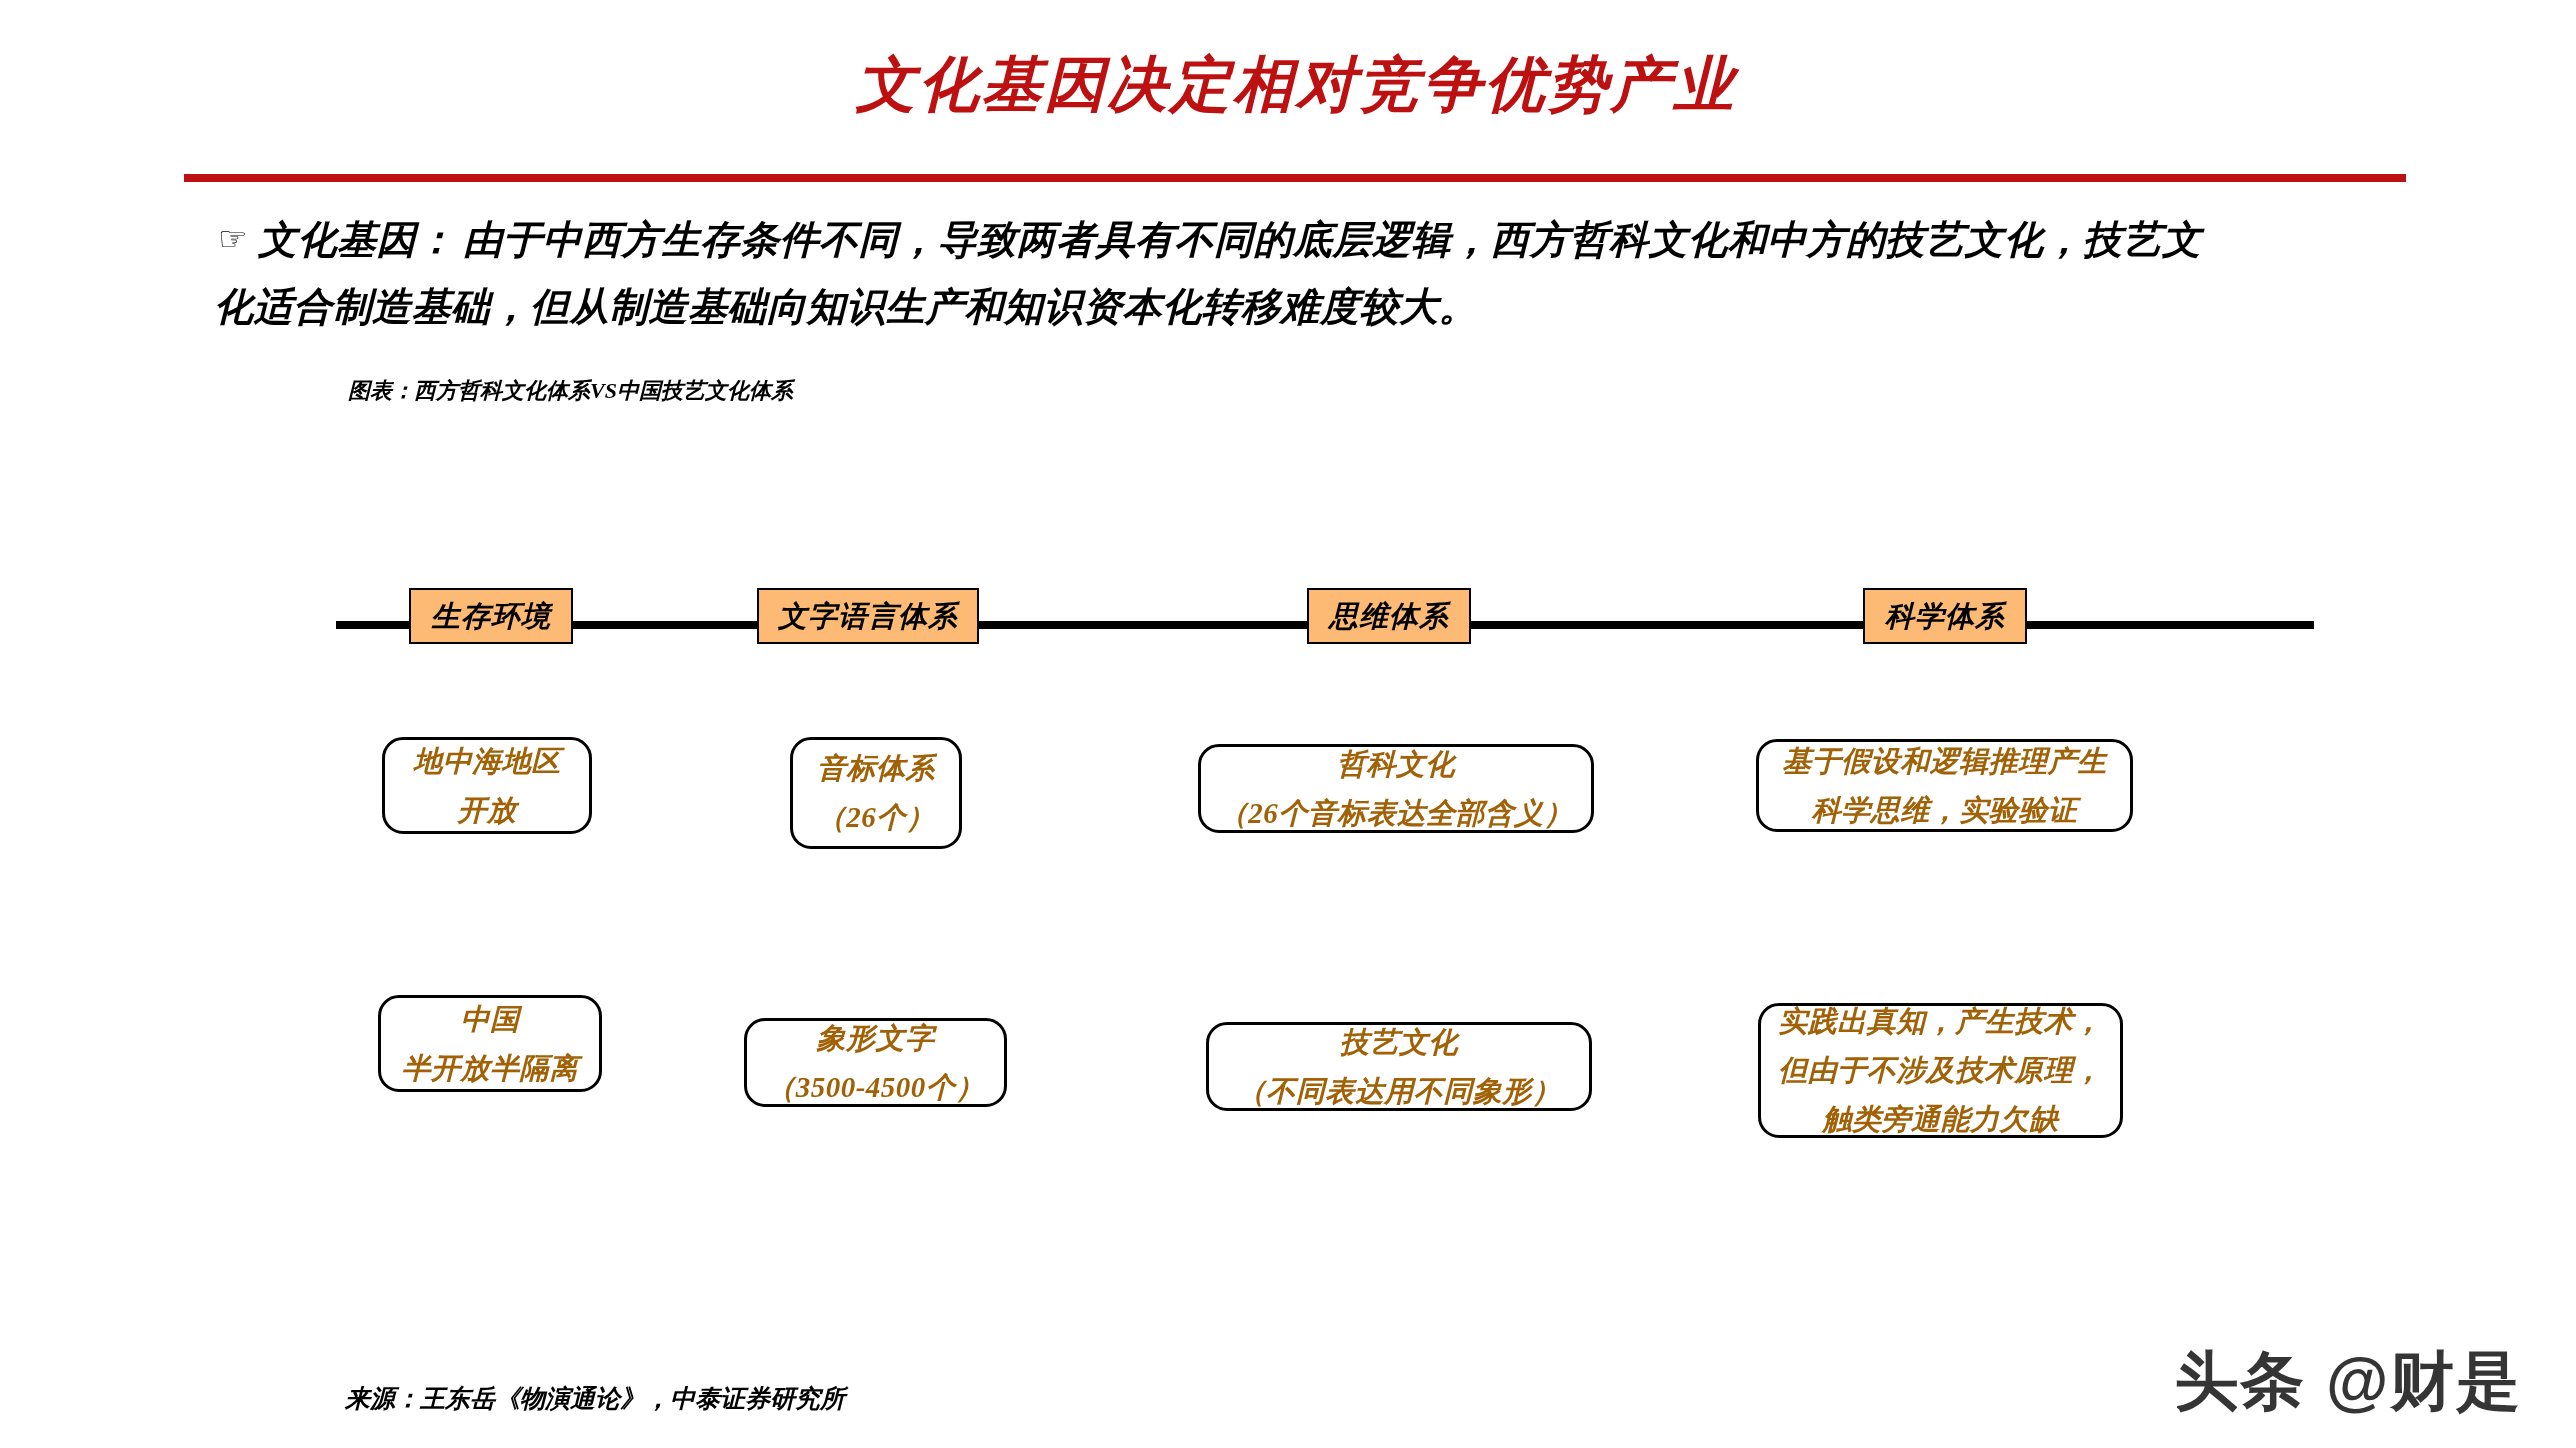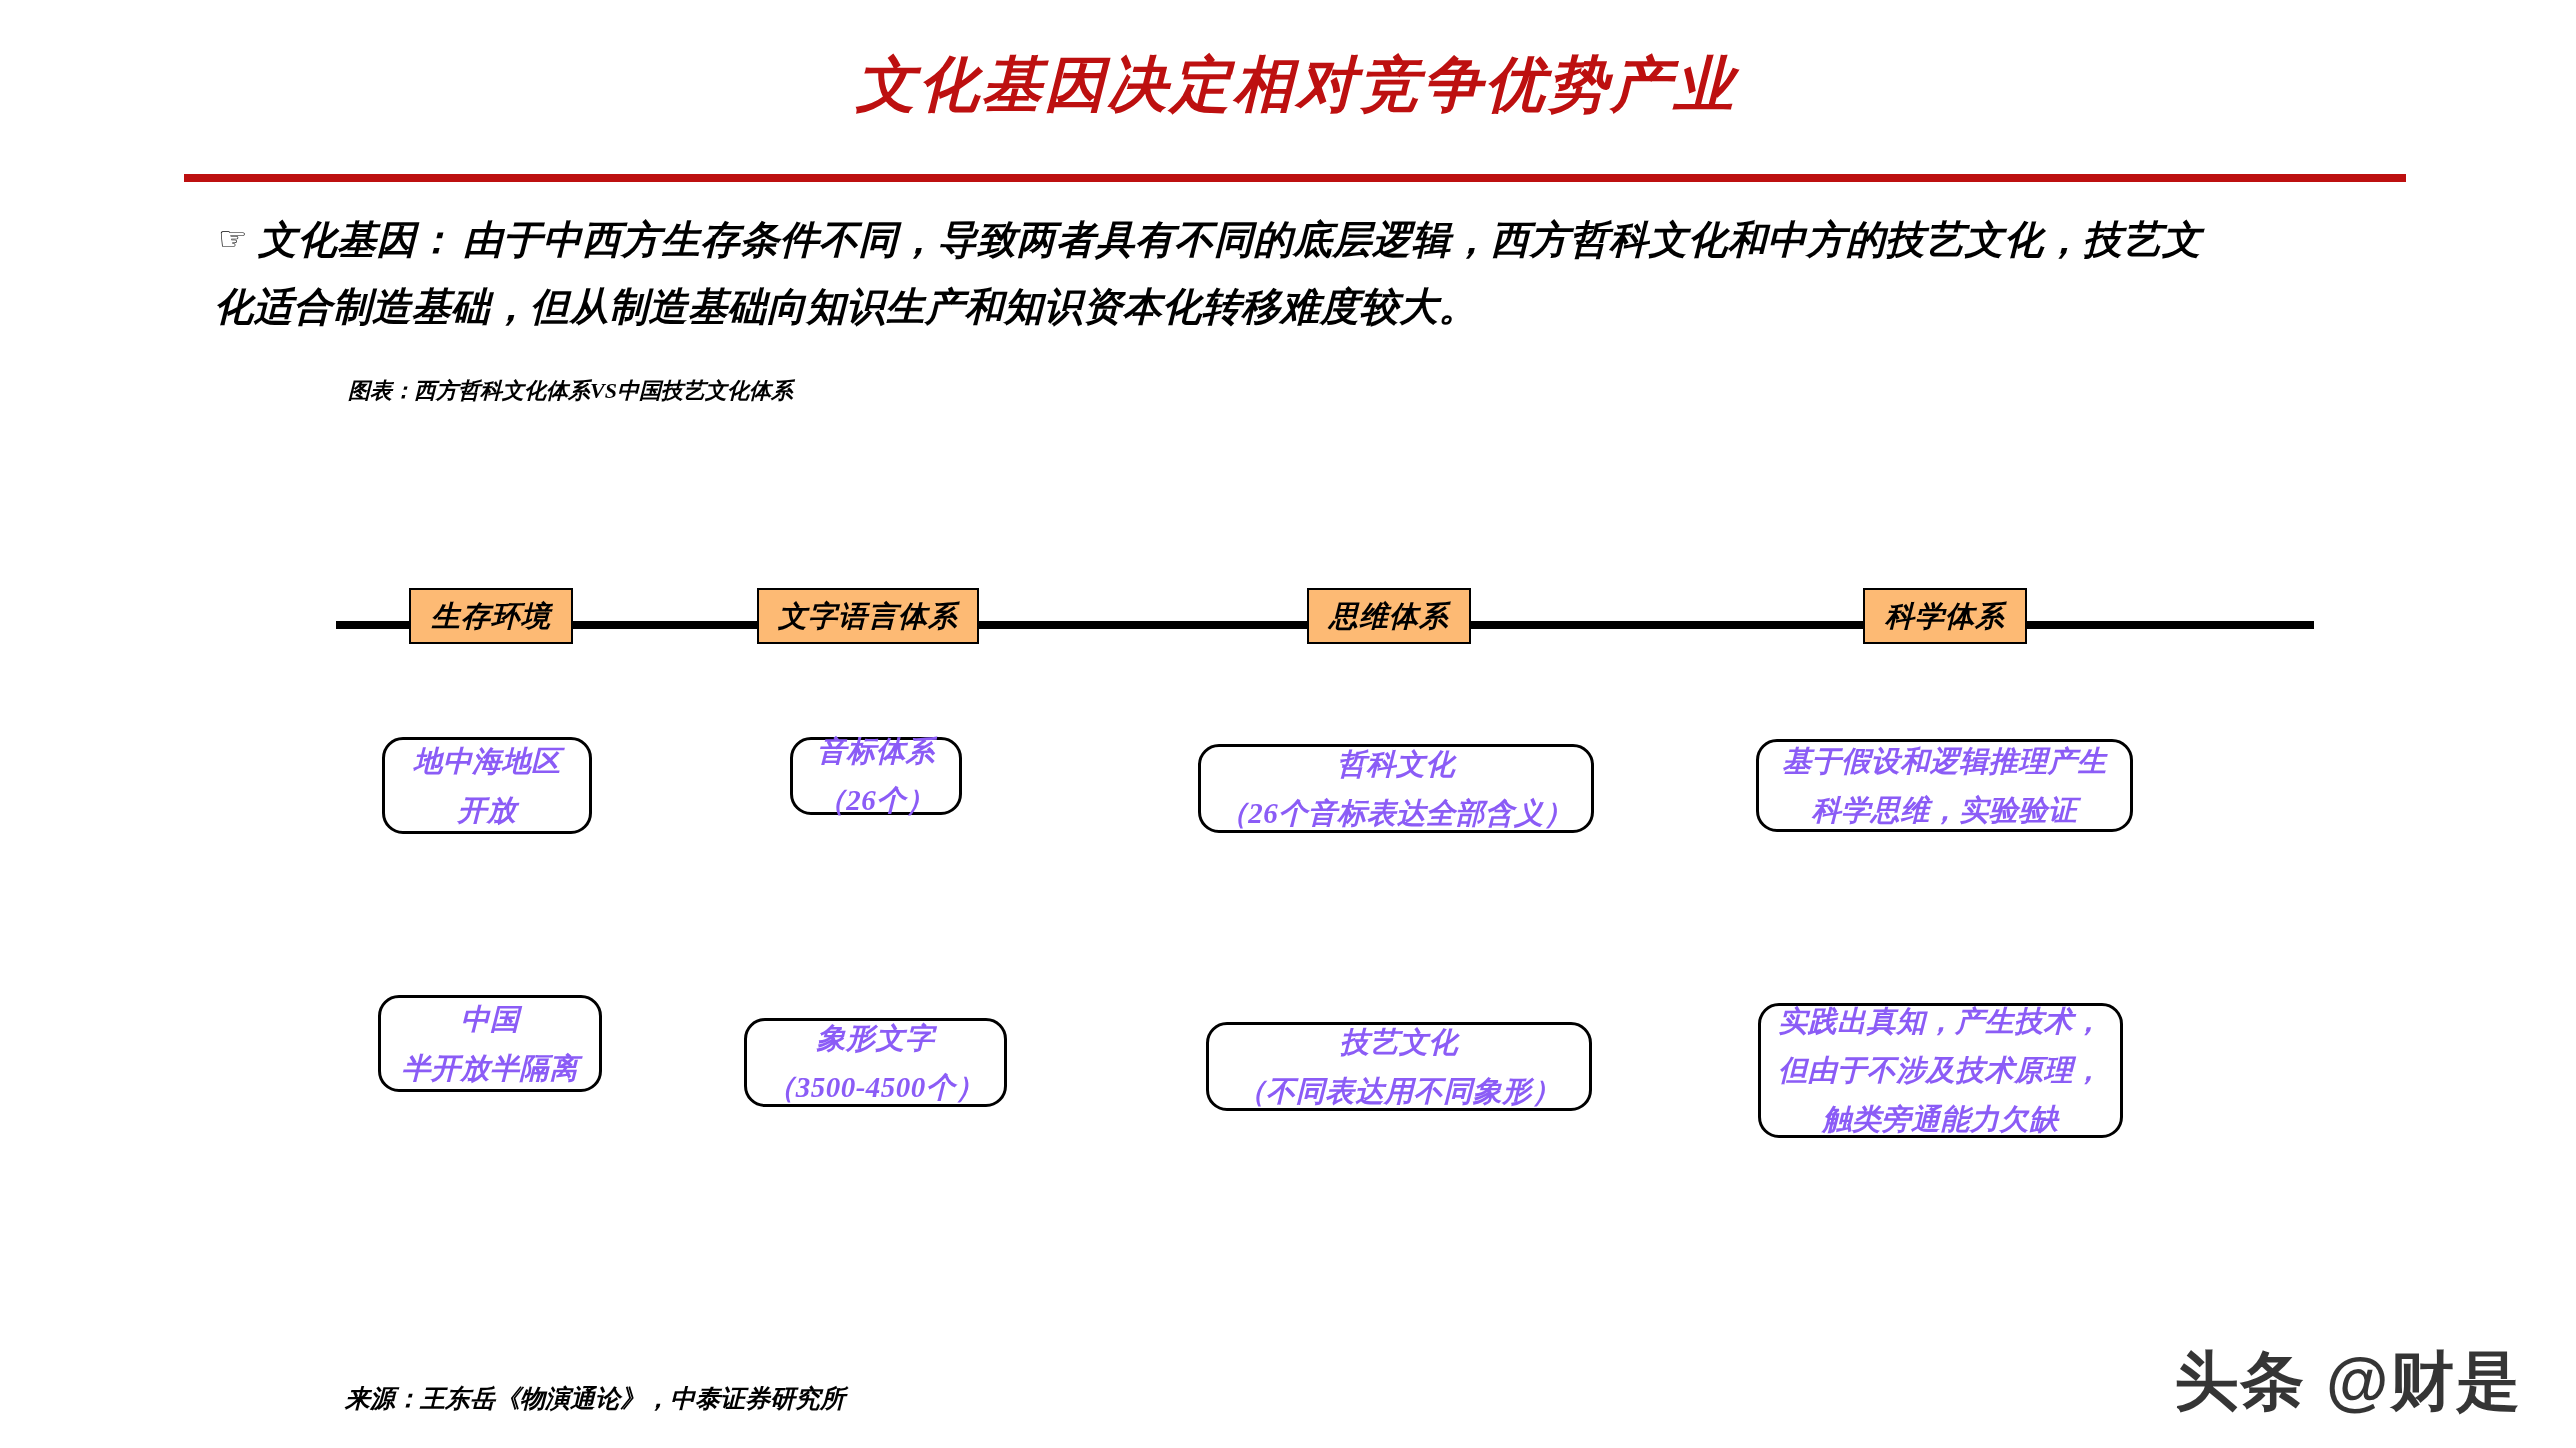--- a/index.html
+++ b/index.html
@@ -125,21 +125,21 @@
 
   .node-box {
     position: absolute;
     border: 3.9px solid #000000;
     border-radius: 21px;
     background: #ffffff;
     display: flex;
     flex-direction: column;
     align-items: center;
     justify-content: center;
-    color: #8b5cf6;
+    color: #a16207;
     font-size: 29px;
     line-height: 41px;
     font-weight: bold;
     font-style: italic;
     white-space: nowrap;
     letter-spacing: 0.5px;
     text-align: center;
   }
 
   .node-box .nl { display: block; }
@@ -193,21 +193,21 @@
     <div class="hdr-box" style="left:401px; top:580px; width:164px; height:56px;">生存环境</div>
     <div class="hdr-box" style="left:749px; top:580px; width:222px; height:56px;">文字语言体系</div>
     <div class="hdr-box" style="left:1299px; top:580px; width:164px; height:56px;">思维体系</div>
     <div class="hdr-box" style="left:1855px; top:580px; width:164px; height:56px;">科学体系</div>
 
     <div class="node-box" style="left:374px; top:729px; width:210px; height:97px;">
       <span class="nl">地中海地区</span>
       <span class="nl">开放</span>
     </div>
 
-    <div class="node-box" style="left:782px; top:729px; width:172px; height:78px;">
+    <div class="node-box" style="left:782px; top:729px; width:172px; height:112px;">
       <span class="nl">音标体系</span>
       <span class="nl">（26个）</span>
     </div>
 
     <div class="node-box" style="left:1190px; top:736px; width:396px; height:89px;">
       <span class="nl">哲科文化</span>
       <span class="nl">（26个音标表达全部含义）</span>
     </div>
 
     <div class="node-box" style="left:370px; top:987px; width:224px; height:97px;">

